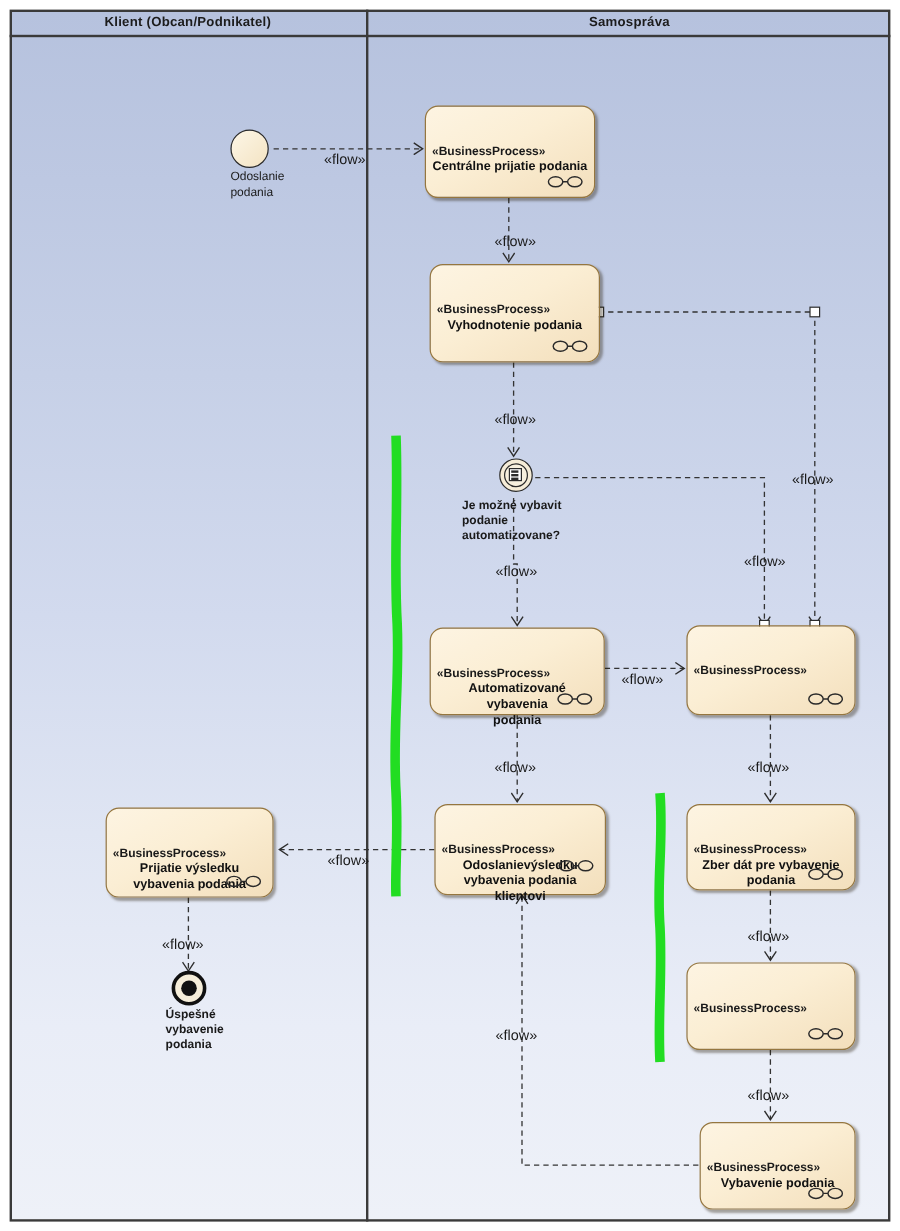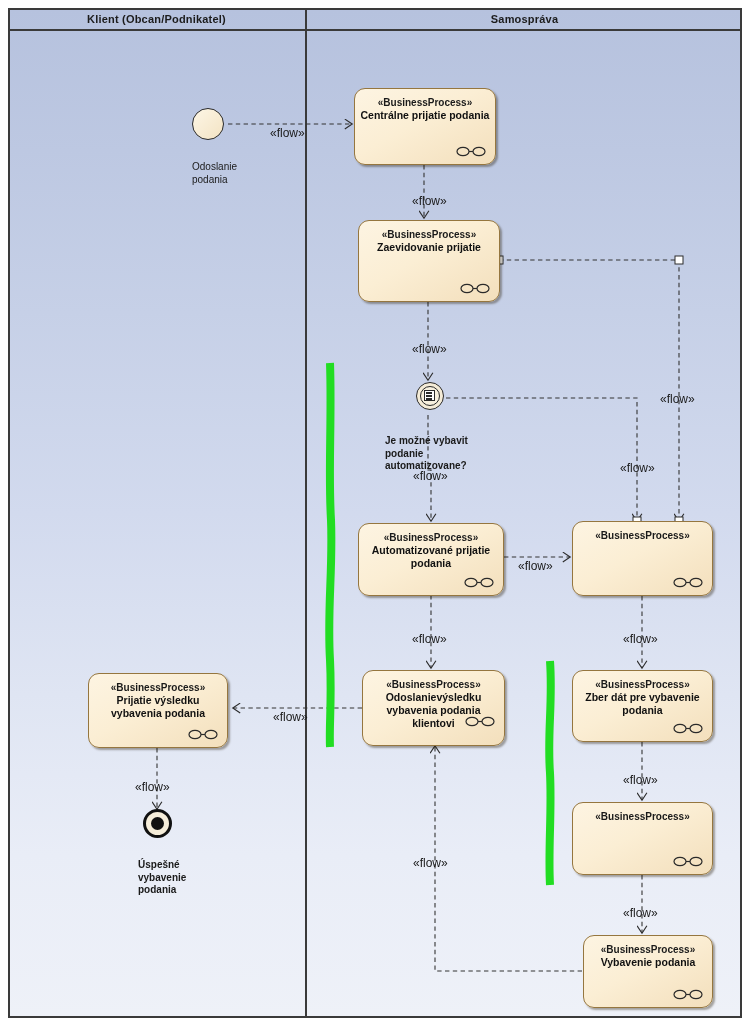--- a/index.html
+++ b/index.html
@@ -79,25 +79,26 @@
     position: absolute;
     box-sizing: border-box;
     border: 1px solid #95763f;
     border-radius: 11px;
     background: linear-gradient(to bottom right, #fdf4e2 0%, #fbeed4 45%, #f3dfbc 100%);
     box-shadow: 2px 2px 2px rgba(40,30,10,0.38);
     color: #1a1a1a;
   }
   .node .stereo {
     display: block;
-    text-align: center;
+    text-align: left;
     font-size: 10px;
     font-weight: bold;
     line-height: 13px;
     color: #1a1a1a;
+    margin-top: 24px;
   }
   .node .nname {
     display: block;
     text-align: center;
     font-size: 10.5px;
     font-weight: bold;
     line-height: 13px;
     color: #111111;
     white-space: pre-line;
   }
@@ -163,21 +164,20 @@
     margin: 1.6px 1.4px 0 1.4px;
   }
 
   
   .nodelabel {
     position: absolute;
     font-size: 10px;
     line-height: 12.5px;
     color: #1a1a1a;
     white-space: pre-line;
-    margin-top: 19px;
   }
   .flowlabel {
     position: absolute;
     font-size: 12px;
     line-height: 11px;
     color: #1a1a1a;
     white-space: nowrap;
   }
 
   
@@ -275,33 +275,33 @@
     <svg class="proc-glyph" viewBox="0 0 30 11">
       <ellipse cx="7" cy="5.5" rx="6" ry="4.2" fill="none" stroke="#2a2a2a" stroke-width="1.2"></ellipse>
       <ellipse cx="23" cy="5.5" rx="6" ry="4.2" fill="none" stroke="#2a2a2a" stroke-width="1.2"></ellipse>
       <line x1="13" y1="5.5" x2="17" y2="5.5" stroke="#2a2a2a" stroke-width="1.2"></line>
     </svg>
   </div>
 
   <div class="node" style="left:358px; top:220px; width:142px; height:82px;">
     <div class="textwrap">
       <span class="stereo">«BusinessProcess»</span>
-      <span class="nname">Zaevidovanie prijatie</span>
+      <span class="nname">Vyhodnotenie podania</span>
     </div>
     <svg class="proc-glyph" viewBox="0 0 30 11">
       <ellipse cx="7" cy="5.5" rx="6" ry="4.2" fill="none" stroke="#2a2a2a" stroke-width="1.2"></ellipse>
       <ellipse cx="23" cy="5.5" rx="6" ry="4.2" fill="none" stroke="#2a2a2a" stroke-width="1.2"></ellipse>
       <line x1="13" y1="5.5" x2="17" y2="5.5" stroke="#2a2a2a" stroke-width="1.2"></line>
     </svg>
   </div>
 
   <div class="node" style="left:358px; top:523px; width:146px; height:73px;">
     <div class="textwrap">
       <span class="stereo">«BusinessProcess»</span>
-      <span class="nname">Automatizované prijatie
+      <span class="nname">Automatizované vybavenia
 podania</span>
     </div>
     <svg class="proc-glyph" viewBox="0 0 30 11">
       <ellipse cx="7" cy="5.5" rx="6" ry="4.2" fill="none" stroke="#2a2a2a" stroke-width="1.2"></ellipse>
       <ellipse cx="23" cy="5.5" rx="6" ry="4.2" fill="none" stroke="#2a2a2a" stroke-width="1.2"></ellipse>
       <line x1="13" y1="5.5" x2="17" y2="5.5" stroke="#2a2a2a" stroke-width="1.2"></line>
     </svg>
   </div>
 
   <div class="node" style="left:572px; top:521px; width:141px; height:75px;">

